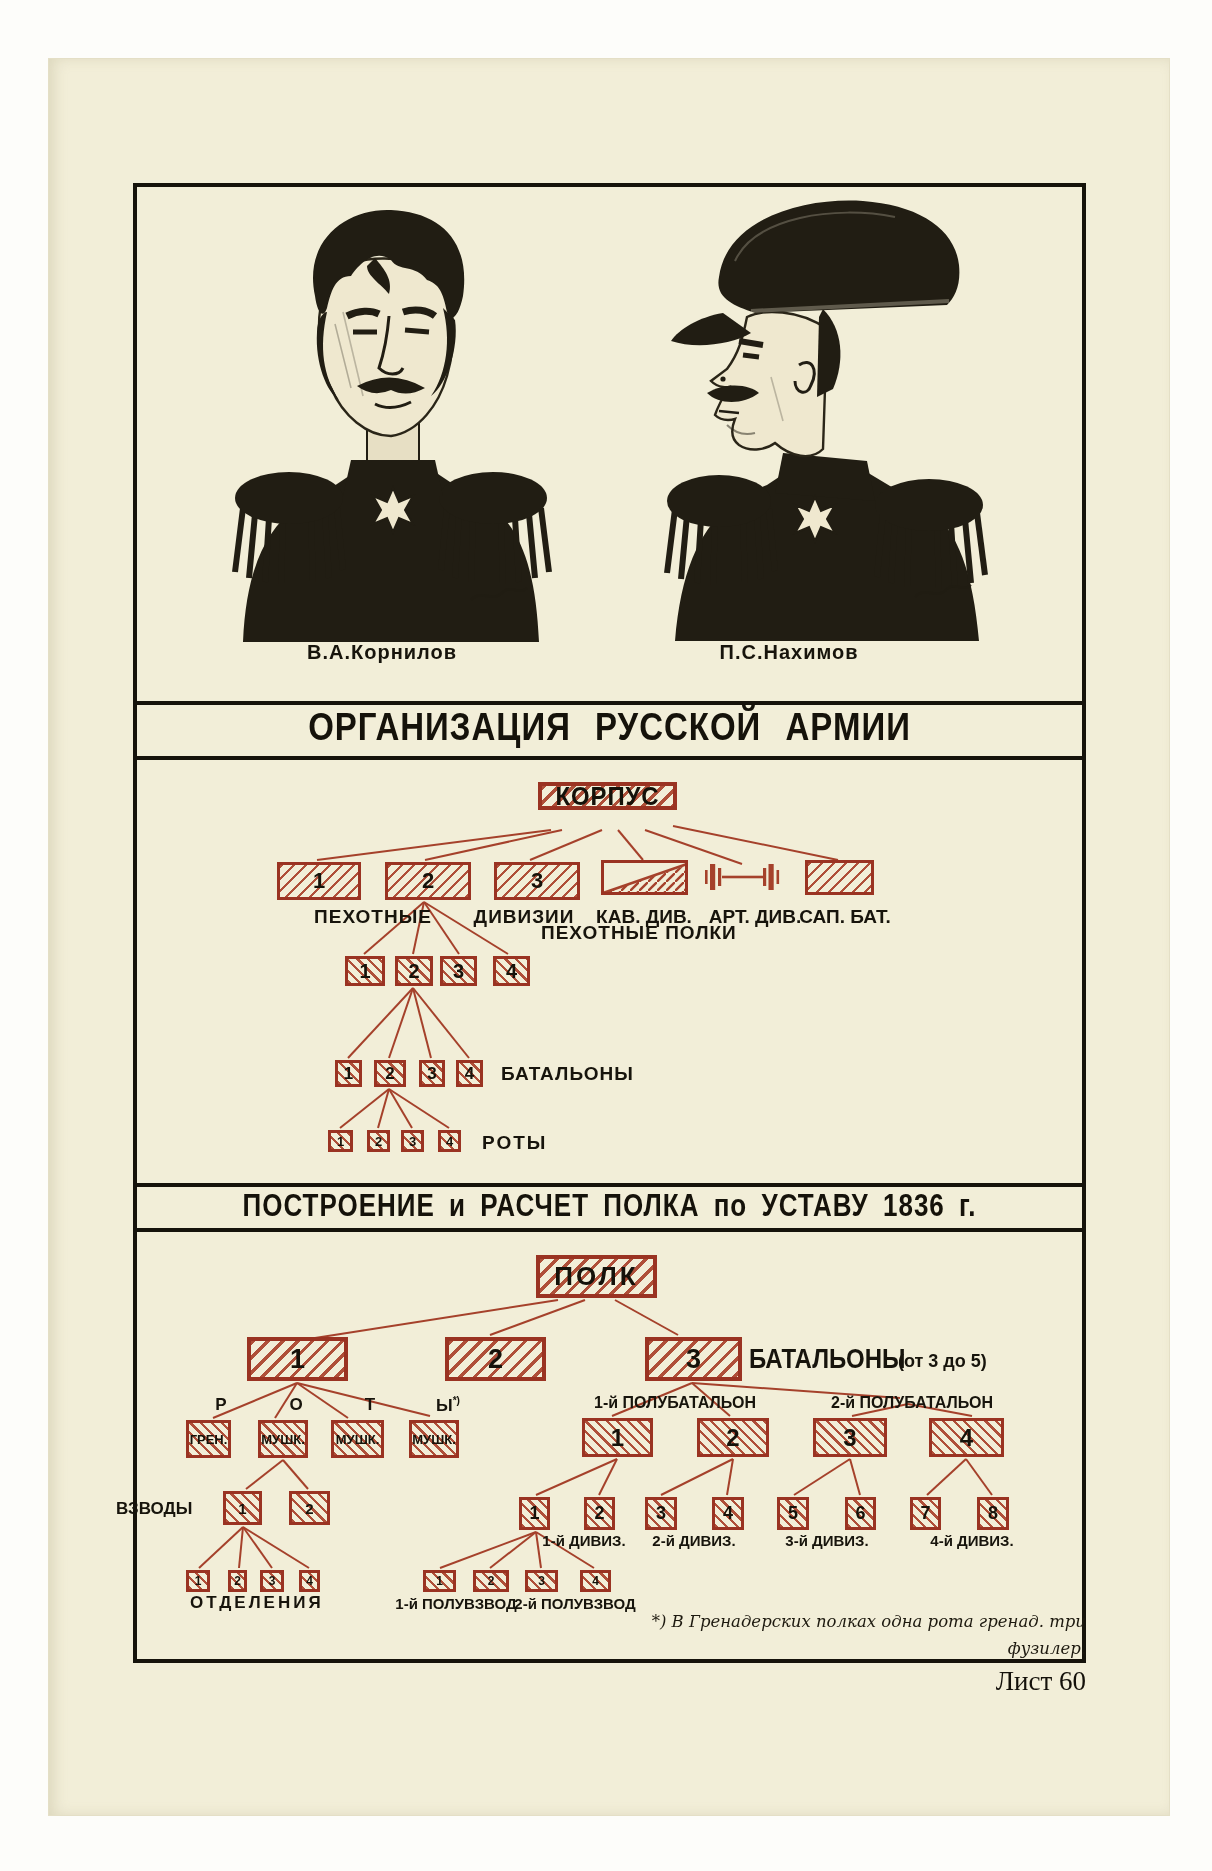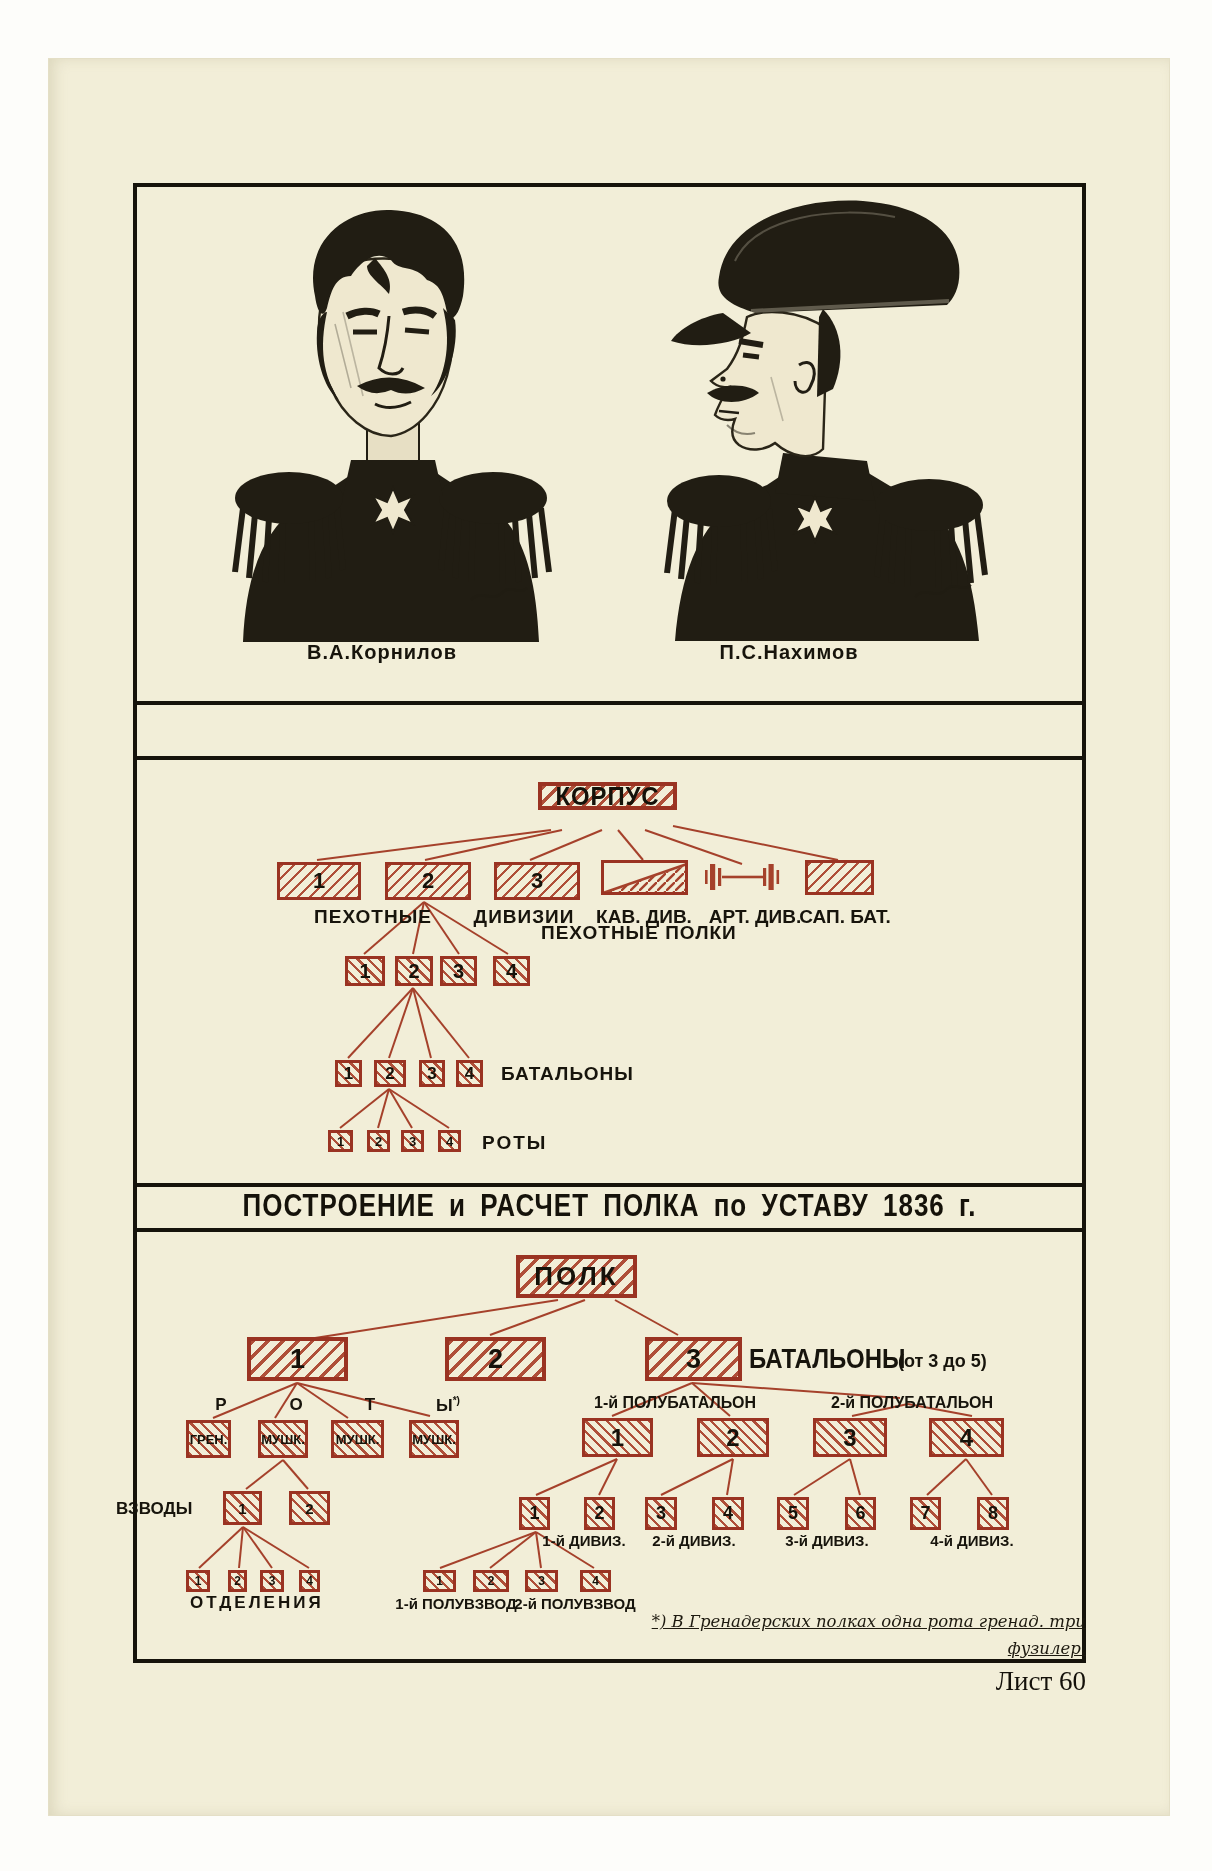--- a/index.html
+++ b/index.html
@@ -16,21 +16,21 @@
        display:flex;align-items:center;justify-content:center;font-weight:bold;color:#15120a;
        background-image:repeating-linear-gradient(135deg,rgba(168,62,39,.9) 0 2.6px,rgba(168,62,39,0) 2.6px 8.5px);}
   .box.bs{background-image:repeating-linear-gradient(45deg,rgba(168,62,39,.9) 0 2.3px,rgba(168,62,39,0) 2.3px 7.5px);}
   .box.big{border-width:4px;
        background-image:repeating-linear-gradient(135deg,rgba(168,62,39,.9) 0 3.2px,rgba(168,62,39,0) 3.2px 10.5px);}
   .box.plain{background-image:none;}
   .titleband{position:absolute;left:133px;width:953px;text-align:center;}
   .titleband>span{display:inline-block;font-weight:bold;transform:scaleY(1.18);transform-origin:center;
        letter-spacing:1px;word-spacing:14px;color:#15120a;}
   .overlay{position:absolute;left:0;top:0;pointer-events:none;}
-  .script{font-family:"DejaVu Serif",serif;font-style:italic;color:#1d190f;text-decoration:underline;}
+  .script{font-family:"DejaVu Serif",serif;font-style:italic;color:#1d190f;}
   .sheet{font-family:"Liberation Serif",serif;color:#14110a;}
   sup.mark{font-size:.6em;vertical-align:super;}
 </style>
 </head>
 <body>
 
 <div class="stage">
   <div class="page"></div>
 
   <svg class="overlay" width="1212" height="1871" viewBox="0 0 1212 1871">
@@ -208,20 +208,23 @@
       <path d="M150,206 C156,200 160,208 166,202 C170,198 174,204 178,200" stroke-width="1.2" opacity=".8"></path>
     </g>
     <circle cx="54" cy="97" r="1.3" fill="#211d13"></circle>
     <path d="M46,104 C56,98 68,100 72,104 C64,110 52,110 46,104 Z" fill="#211d13"></path>
     <path d="M100,156 L103,163 L110,160 L106,167 L110,174 L103,171 L100,178 L97,171 L90,174 L94,167 L90,160 L97,163 Z" fill="#efe8cf" stroke="#211d13" stroke-width="1"></path>
   </svg>
 
   <div class="lbl ctr" style="left:382px;top:641px;font-size:20px;letter-spacing:1px">В.А.Корнилов</div>
   <div class="lbl ctr" style="left:789px;top:641px;font-size:20px;letter-spacing:1px">П.С.Нахимов</div>
 
+  <div class="titleband" style="top:708px">
+    <span style="font-size:33px">ОРГАНИЗАЦИЯ РУССКОЙ АРМИИ</span>
+  </div>
 
   <div class="box big" style="left:538px;top:782px;width:139px;height:28px;font-size:26px">
     <span style="transform:scaleX(.92);letter-spacing:1px">КОРПУС</span>
   </div>
 
   <div class="box" style="left:277px;top:862px;width:84px;height:38px;font-size:22px">
       <span>1</span>
     </div>
   <div class="box" style="left:385px;top:862px;width:86px;height:38px;font-size:22px">
       <span>2</span>
@@ -277,21 +280,21 @@
     </div>
   <div class="box bs" style="left:438px;top:1130px;width:23px;height:22px;font-size:13px">
       <span>4</span>
     </div>
   <div class="lbl" style="left:482px;top:1132px;font-size:19px;letter-spacing:2px">РОТЫ</div>
 
   <div class="titleband" style="top:1190px">
     <span style="font-size:26px;word-spacing:6px">ПОСТРОЕНИЕ и РАСЧЕТ ПОЛКА по УСТАВУ 1836 г.</span>
   </div>
 
-  <div class="box big" style="left:516px;top:1255px;width:121px;height:43px;font-size:26px">
+  <div class="box big" style="left:536px;top:1255px;width:121px;height:43px;font-size:26px">
     <span style="letter-spacing:3px">ПОЛК</span>
   </div>
 
   <div class="box big" style="left:247px;top:1337px;width:101px;height:44px;font-size:27px">
       <span>1</span>
     </div>
   <div class="box big" style="left:445px;top:1337px;width:101px;height:44px;font-size:27px">
       <span>2</span>
     </div>
   <div class="box big" style="left:645px;top:1337px;width:97px;height:44px;font-size:27px">

